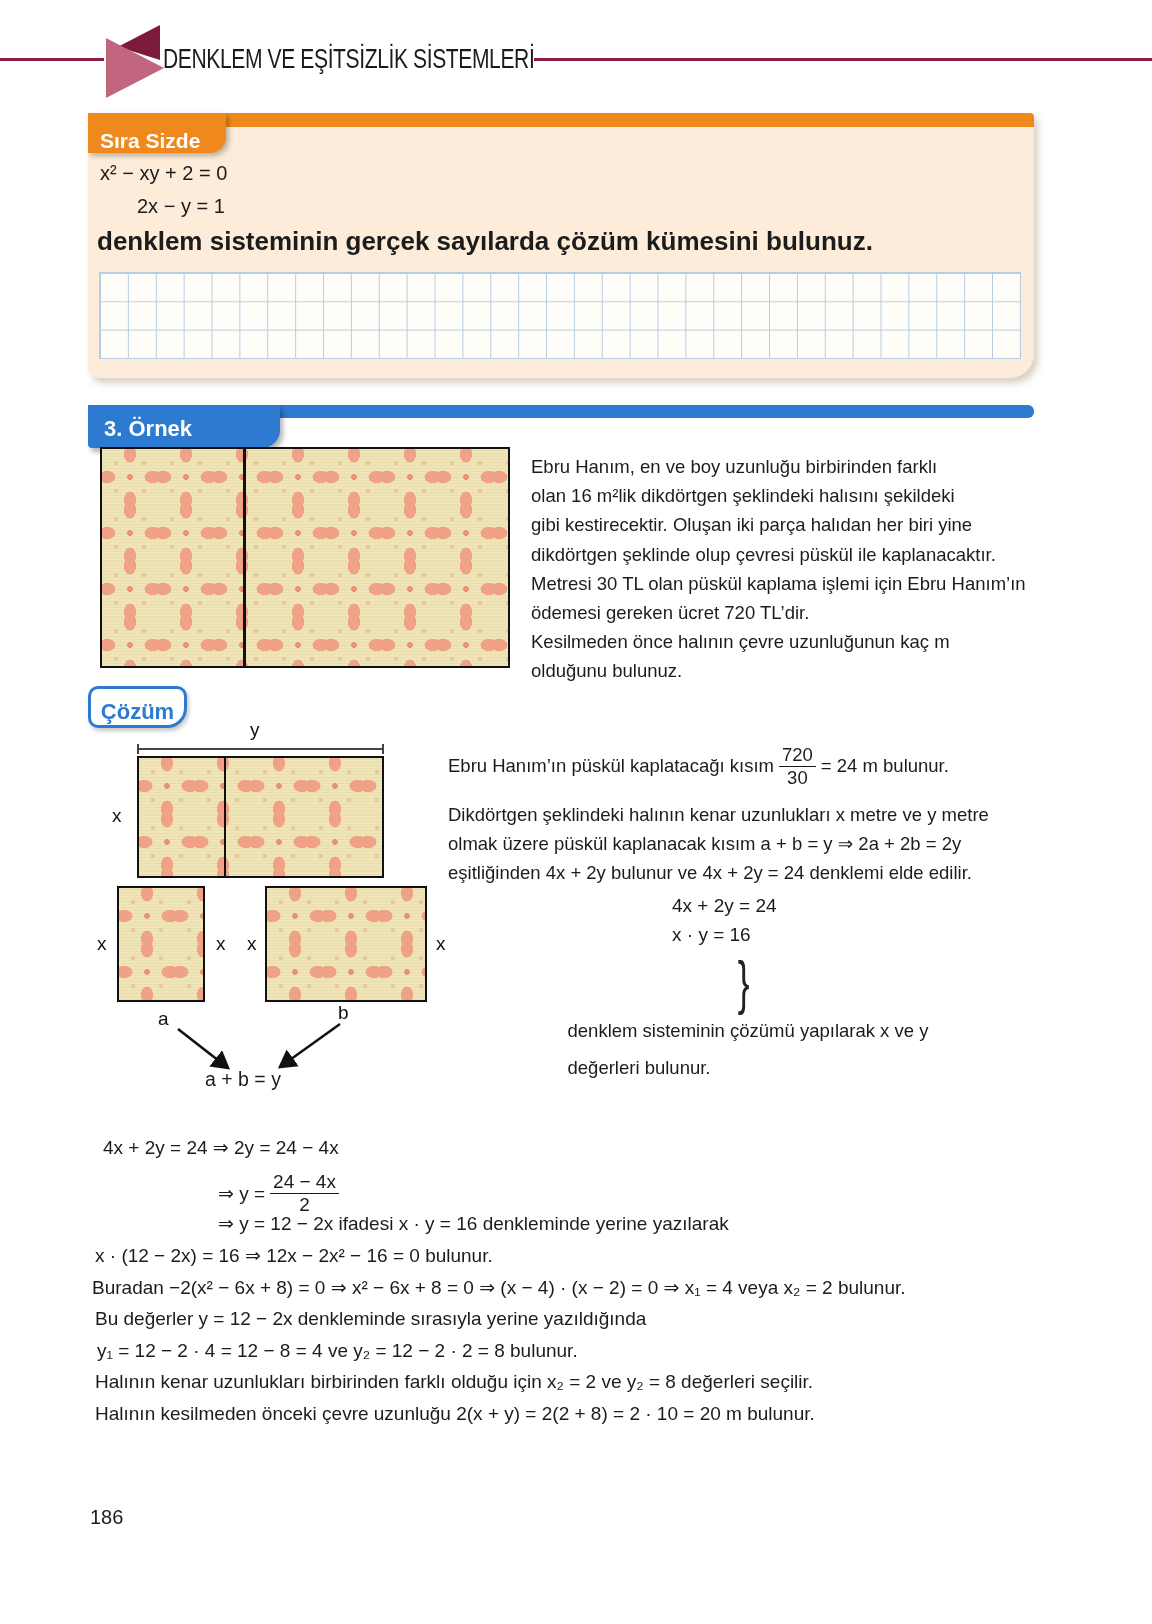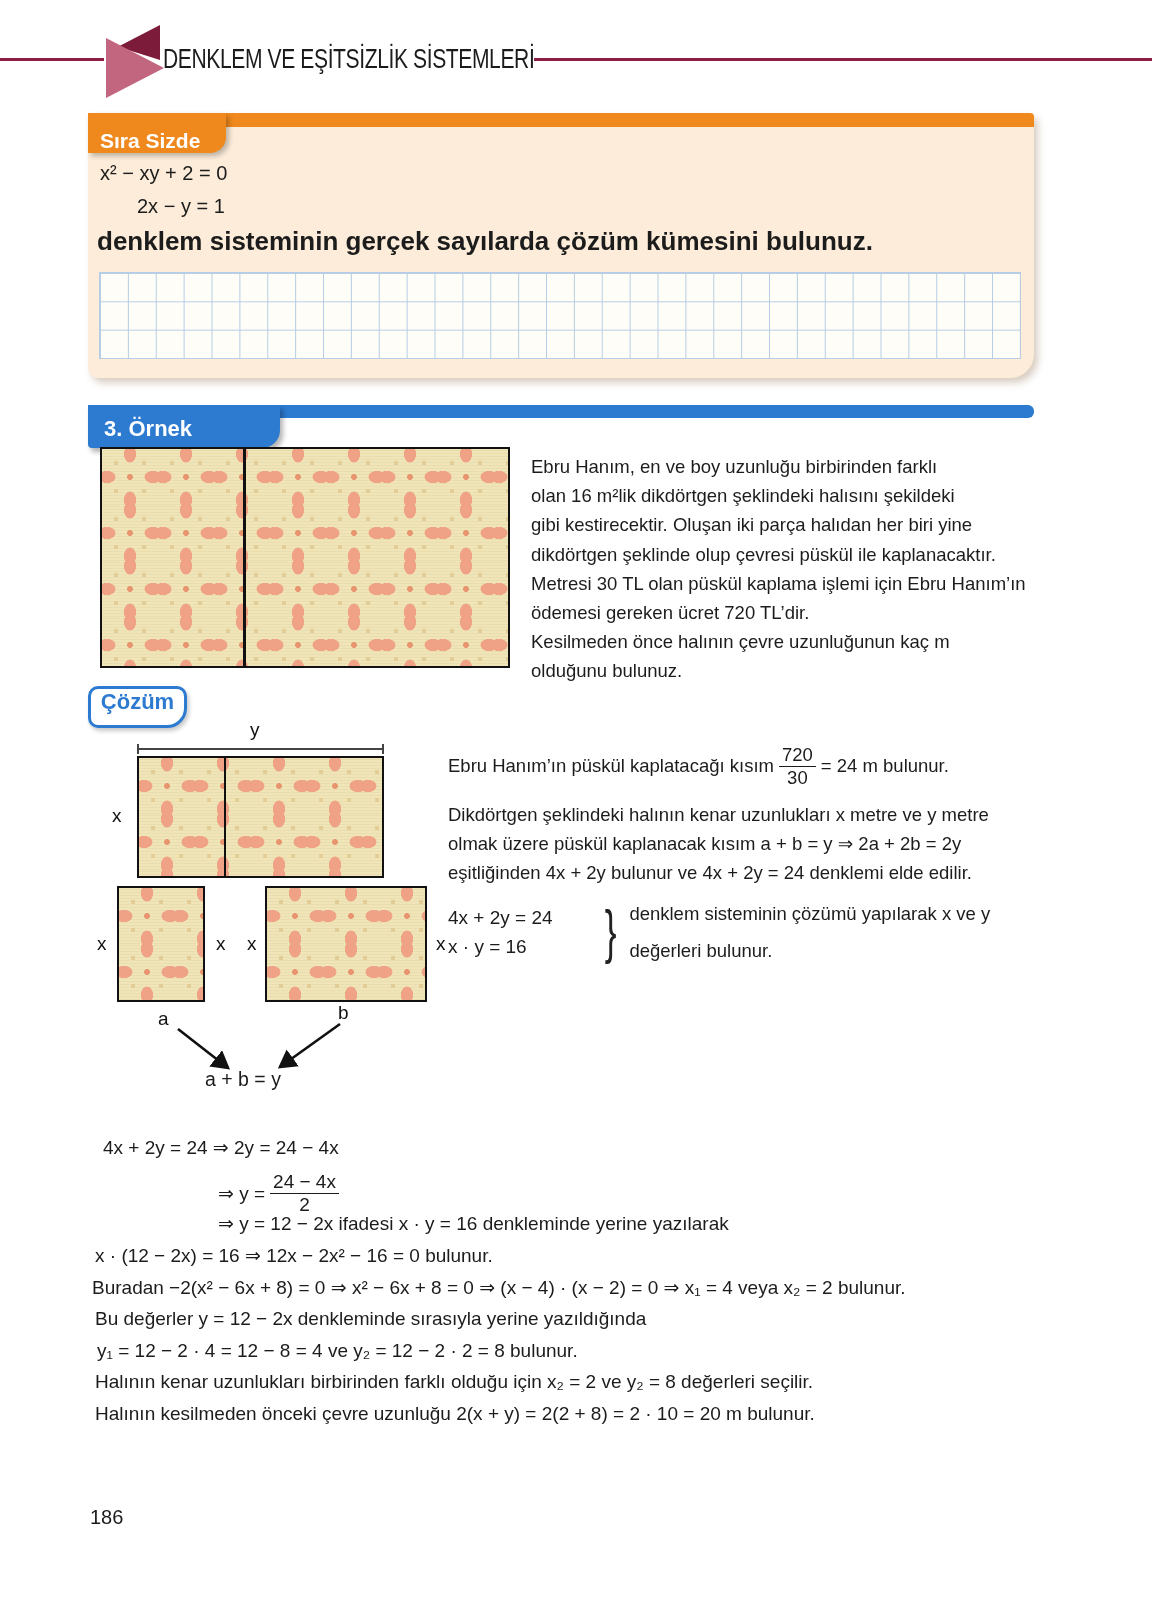--- a/index.html
+++ b/index.html
@@ -67,42 +67,42 @@
                  border:2.5px solid #111; }
   .v-divider { position:absolute; top:0; bottom:0; width:2.5px; background:#111; }
 
   .ornek-text { position:absolute; left:531px; top:452px; width:515px;
                 font-size:18.5px; line-height:29.2px; }
 
   
   .cozum-badge { position:absolute; left:88px; top:686px; width:99px; height:42px;
                  background:#fff; border:3.5px solid #2d7ad1; border-radius:10px 10px 20px 10px;
                  box-shadow:2px 3px 4px rgba(0,0,0,.22);
-                 display:flex; align-items:flex-start; justify-content:center; }
+                 display:flex; align-items:flex-end; justify-content:center; }
   .cozum-badge span { color:#2d7ad1; font-weight:bold; font-size:22px; }
 
   .dlabel { position:absolute; font-size:19px; color:#111; }
   .dim-line { position:absolute; left:137px; top:748px; width:247px; height:2px; background:#444; }
   .dim-line::before, .dim-line::after { content:""; position:absolute; width:2px; height:10px;
                                         background:#444; top:-4px; }
   .dim-line::before { left:0; } .dim-line::after { right:0; }
   .rect-top { position:absolute; left:137px; top:756px; width:247px; height:122px; border:2.5px solid #111; }
   .rect-a   { position:absolute; left:117px; top:886px; width:88px;  height:116px; border:2.5px solid #111; }
   .rect-b   { position:absolute; left:265px; top:886px; width:162px; height:116px; border:2.5px solid #111; }
   .arrows-svg { position:absolute; left:150px; top:1015px; }
   .sum-eq { position:absolute; left:205px; top:1068px; font-size:19.5px; }
 
   .cozum-col { position:absolute; left:448px; top:740px; width:600px; font-size:18.5px; }
   .frac { display:inline-flex; flex-direction:column; align-items:center;
           vertical-align:middle; line-height:1.15; margin:0 5px; }
   .frac .num { border-bottom:1.7px solid #1c1c1c; padding:0 3px; }
   .intro-line { display:flex; align-items:center; min-height:52px; }
   .cozum-para { margin-top:8px; line-height:29px; }
   .area-line { margin-top:18px; }
-  .system { margin-top:8px; display:flex; align-items:center; }
+  .system { margin-top:8px; display:flex; align-items:center;flex-direction:column; }
   .system .eqs { display:flex; flex-direction:column; gap:7px; width:152px; font-size:19px; }
   .system .brace { font-size:64px; font-weight:300; color:#222; transform:scaleX(.55) scaleY(.92);
                    transform-origin:center; margin-right:8px; }
   .system .txts { display:flex; flex-direction:column; gap:15px; }
 
   
   .dline { position:absolute; font-size:19px; white-space:nowrap; }
 
   .page-num { position:absolute; left:90px; top:1506px; font-size:20px; }
 </style>

